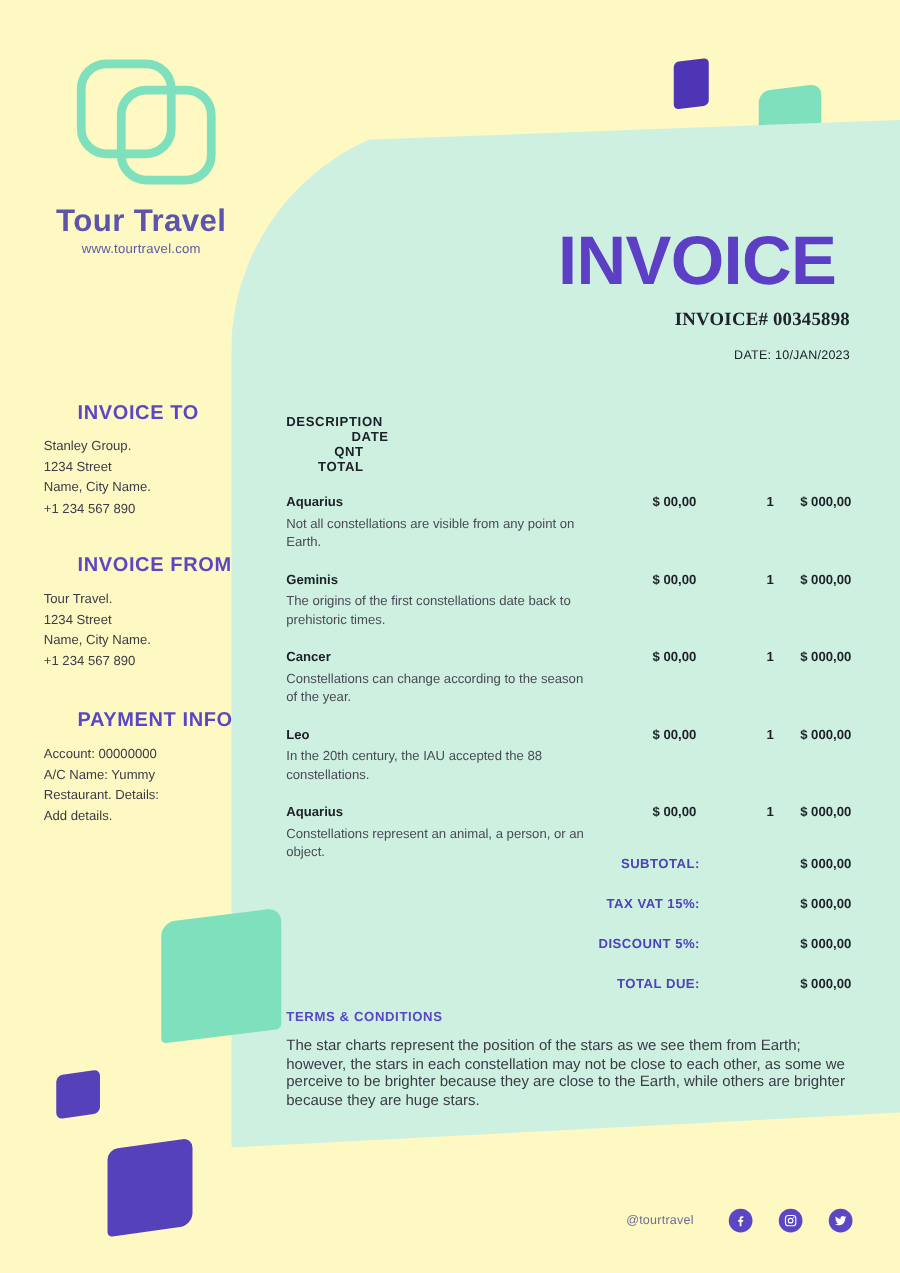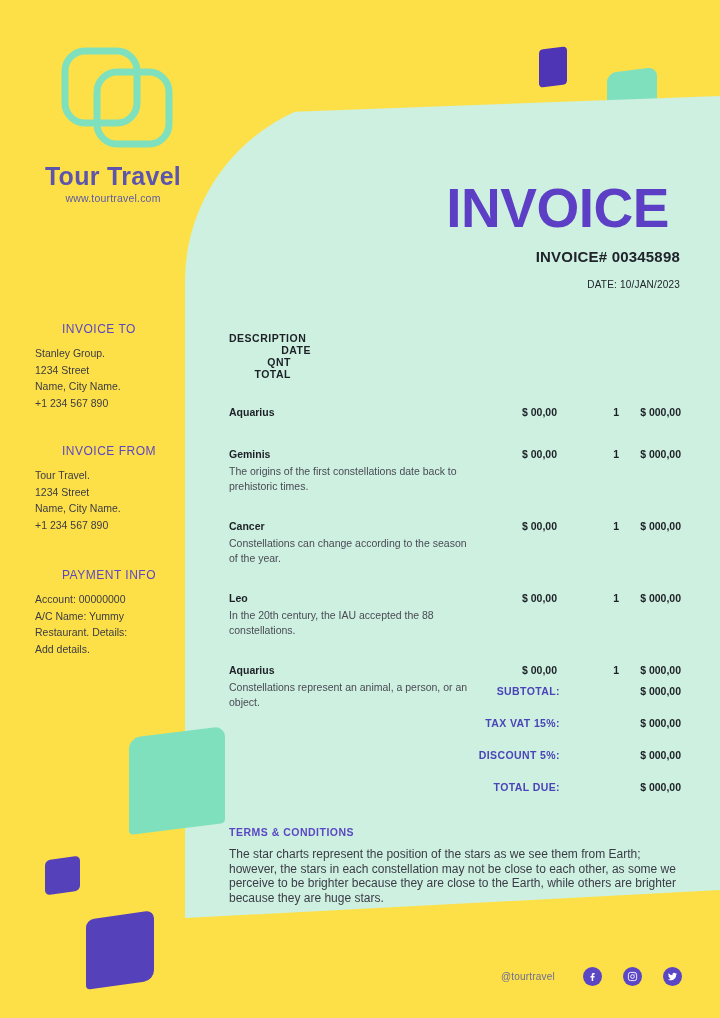--- a/index.html
+++ b/index.html
@@ -5,21 +5,21 @@
   * { margin:0; padding:0; box-sizing:border-box; }
   html, body {
     width:720px; height:1018px;
     background:#ffffff;
     font-family:"Liberation Sans", sans-serif;
     overflow:hidden;
   }
   #page {
     position:relative;
     width:720px; height:1018px;
-    background:#fde047;
+    background:#fef9c3;
     overflow:hidden;
   }
 
   
   .deco { position:absolute; }
 
   .deco-purple-top {
     left:539px; top:48px;
     width:28px; height:38px;
     background:#4e35b5;
@@ -77,21 +77,21 @@
   .brand-url {
     margin-top:1px;
     font-size:10.5px; color:#5b5aa6;
     text-align:center; width:152px;
     letter-spacing:0.2px;
   }
 
   
   .left-block { position:absolute; left:35px; width:160px; }
   .block-title {
-    font-size:12px; font-weight:normal;
+    font-size:16px; font-weight:bold;
     color:#5b47c4; letter-spacing:0.5px;
     margin-bottom:9px;
     padding-left:27px;
   }
   .block-line {
     font-size:10.5px; color:#3b3b46;
     line-height:16.6px;
   }
   #invoice-to   { top:322px; }
   #invoice-from { top:444px; }
@@ -100,37 +100,37 @@
   
   .inv-title {
     position:absolute; right:51px; top:181px;
     font-size:55px; font-weight:bold;
     color:#5c3fc4; letter-spacing:-0.5px;
     line-height:1;
   }
   .inv-number {
     position:absolute; right:40px; top:248px;
     font-size:15px; font-weight:bold;
-    color:#20232b; letter-spacing:0.2px;
+    color:#20232b; letter-spacing:0.2px;font-family:Liberation Serif, serif;
   }
   .inv-date {
     position:absolute; right:40px; top:279px;
     font-size:10px; color:#20232b;
     letter-spacing:0.2px;
   }
 
   
   .table { position:absolute; left:229px; top:332px; width:452px; }
   .thead { display:flex; font-size:10.5px; font-weight:bold; color:#1d2026; letter-spacing:0.5px;flex-direction:column; }
   .col-desc  { width:246px; }
   .col-price { width:82px; text-align:right; }
   .col-qnt   { width:62px; text-align:right; }
   .col-total { width:62px; text-align:right; }
 
-  .trow { display:flex; margin-top:26px; }
+  .trow { display:flex; margin-top:16px; }
   .trow:first-of-type { margin-top:33px; }
   .item-name {
     font-size:10.5px; font-weight:bold;
     color:#1d2026; margin-bottom:4px;
   }
   .item-desc {
     font-size:10.5px; color:#4a4a55;
     line-height:15px;
   }
   .cell-num {
@@ -147,21 +147,21 @@
     font-size:10.5px; font-weight:bold;
     color:#4b43b8; letter-spacing:0.4px;
   }
   .tot-value {
     width:121px; text-align:right;
     font-size:10.5px; font-weight:bold;
     color:#1d2026;
   }
 
   
-  .terms { position:absolute; left:229px; top:826px; width:452px; }
+  .terms { position:absolute; left:229px; top:808px; width:452px; }
   .terms-title {
     font-size:10.5px; font-weight:bold;
     color:#5b47c4; letter-spacing:0.5px;
     margin-bottom:9px;
   }
   .terms-body {
     font-size:12px; color:#3b3b46;
     line-height:14.5px;
   }
 
@@ -236,20 +236,21 @@
     <div class="thead">
       <div class="col-desc">DESCRIPTION</div>
       <div class="col-price">DATE</div>
       <div class="col-qnt">QNT</div>
       <div class="col-total">TOTAL</div>
     </div>
 
     <div class="trow">
       <div class="col-desc">
         <div class="item-name">Aquarius</div>
+        <div class="item-desc">Not all constellations are visible from any point on Earth.</div>
       </div>
       <div class="col-price cell-num">$ 00,00</div>
       <div class="col-qnt cell-num">1</div>
       <div class="col-total cell-num">$ 000,00</div>
     </div>
 
     <div class="trow">
       <div class="col-desc">
         <div class="item-name">Geminis</div>
         <div class="item-desc">The origins of the first constellations date back to prehistoric times.</div>

